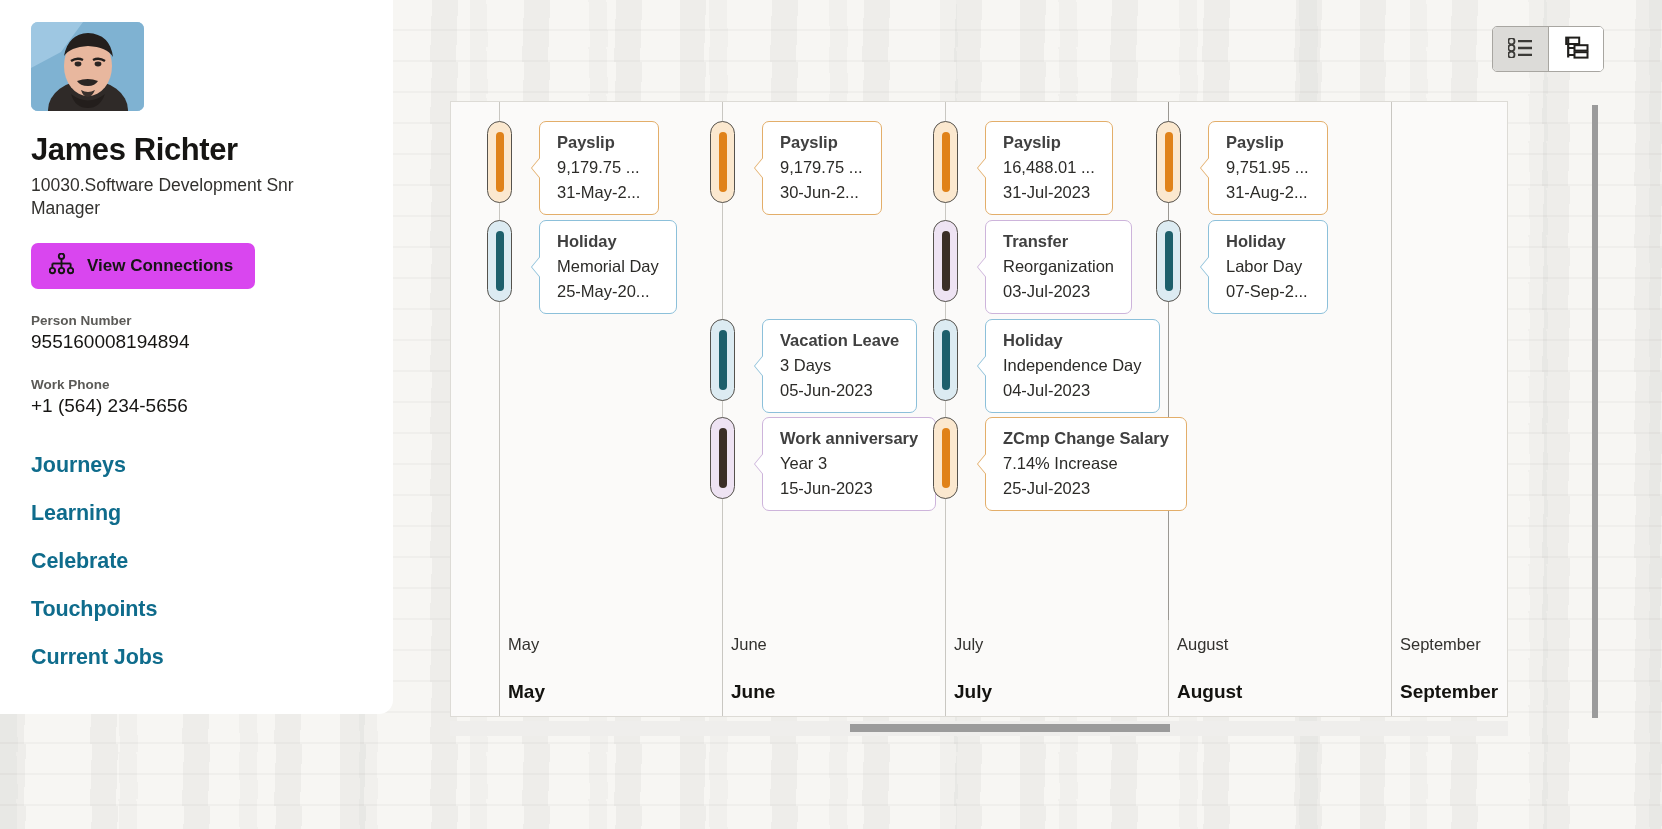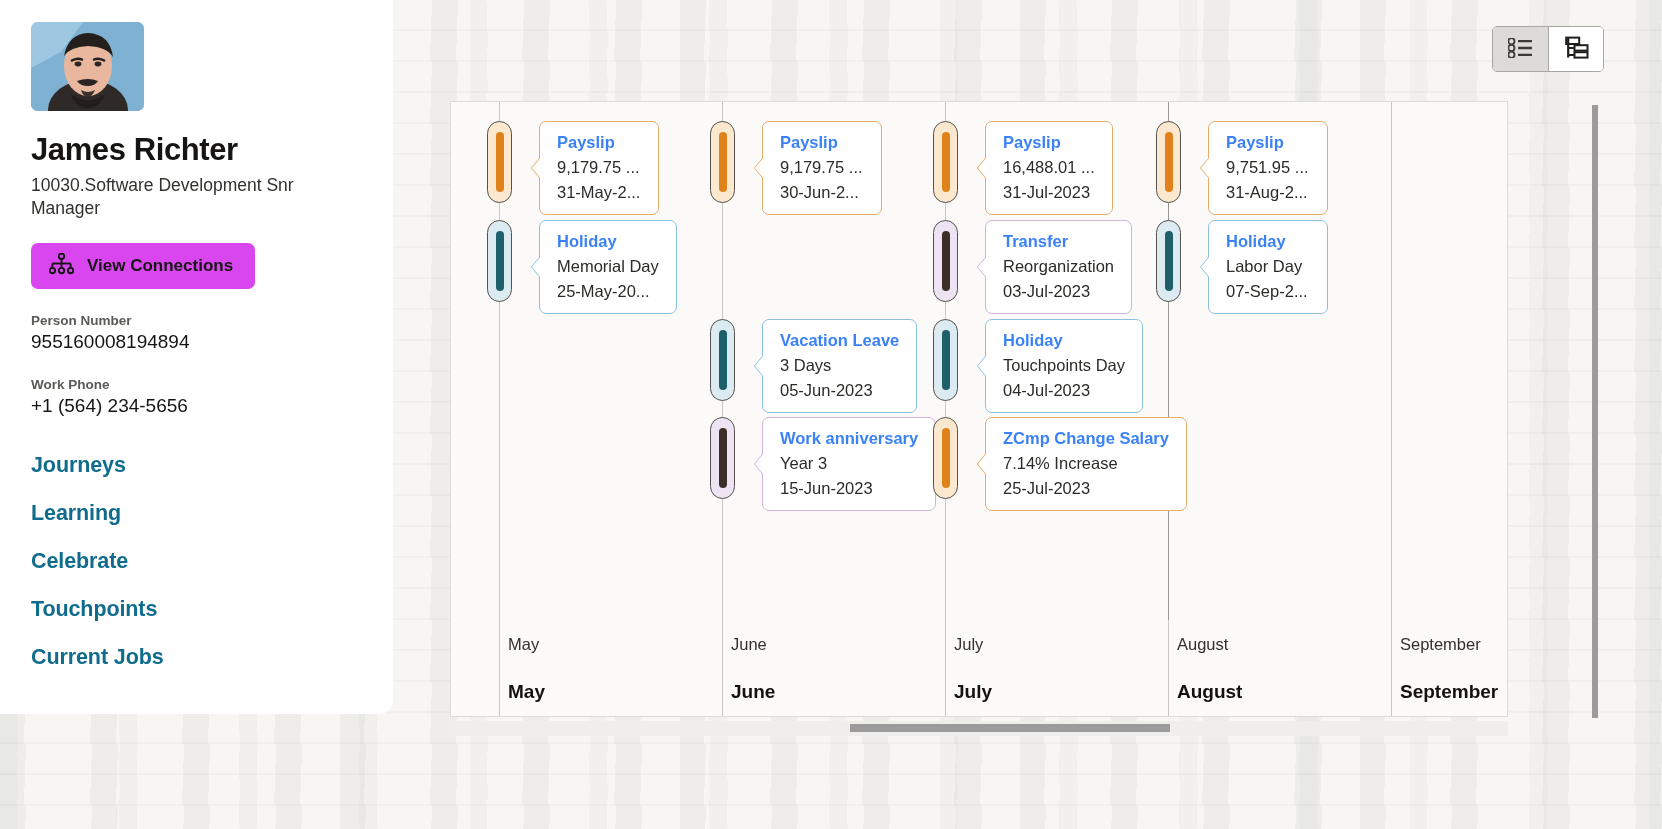--- a/index.html
+++ b/index.html
@@ -97,21 +97,21 @@
     border: 1.6px solid #55524d; border-radius: 13px;
     display: flex; align-items: center; justify-content: center;
   }
   .marker .bar { width: 8px; height: 60px; border-radius: 4px; }
 
   .card {
     position: absolute; background: #ffffff;
     border: 1px solid #cfcdc8; border-radius: 7px;
     padding: 11px 17px 12px 17px; min-width: 120px;
   }
-  .card .c-title { font-size: 16.5px; font-weight: bold; color: #3b82f6; white-space: nowrap; }
+  .card .c-title { font-size: 16.5px; font-weight: bold; color: #404040; white-space: nowrap; }
   .card .c-line  { font-size: 16.5px; color: #2c2b28; margin-top: 6px; white-space: nowrap; }
   .card .notch, .card .notch-in {
     position: absolute; left: -9px; top: 50%; margin-top: -11px;
     width: 0; height: 0;
     border-top: 11px solid transparent;
     border-bottom: 11px solid transparent;
     border-right: 9px solid #cfcdc8;
   }
   .card .notch-in { left: -7.6px; border-right-color: #ffffff; }
 
@@ -303,21 +303,21 @@
               <div class="c-line">Reorganization</div>
               <div class="c-line">03-Jul-2023</div>
             </div>
             <div class="marker" style="left: 482px; top: 217px; background: rgb(220, 235, 242);">
               <div class="bar" style="background: rgb(29, 95, 107);"></div>
             </div>
             <div class="card" style="left: 534px; top: 217px; border-color: rgb(140, 192, 218);">
               <span class="notch" style="border-right-color: rgb(140, 192, 218);"></span>
               <span class="notch-in"></span>
               <div class="c-title">Holiday</div>
-              <div class="c-line">Touchpoints Day</div>
+              <div class="c-line">Independence Day</div>
               <div class="c-line">04-Jul-2023</div>
             </div>
             <div class="marker" style="left: 482px; top: 315px; background: rgb(251, 232, 207);">
               <div class="bar" style="background: rgb(224, 130, 25);"></div>
             </div>
             <div class="card" style="left: 534px; top: 315px; border-color: rgb(227, 174, 106);">
               <span class="notch" style="border-right-color: rgb(227, 174, 106);"></span>
               <span class="notch-in"></span>
               <div class="c-title">ZCmp Change Salary</div>
               <div class="c-line">7.14% Increase</div>

